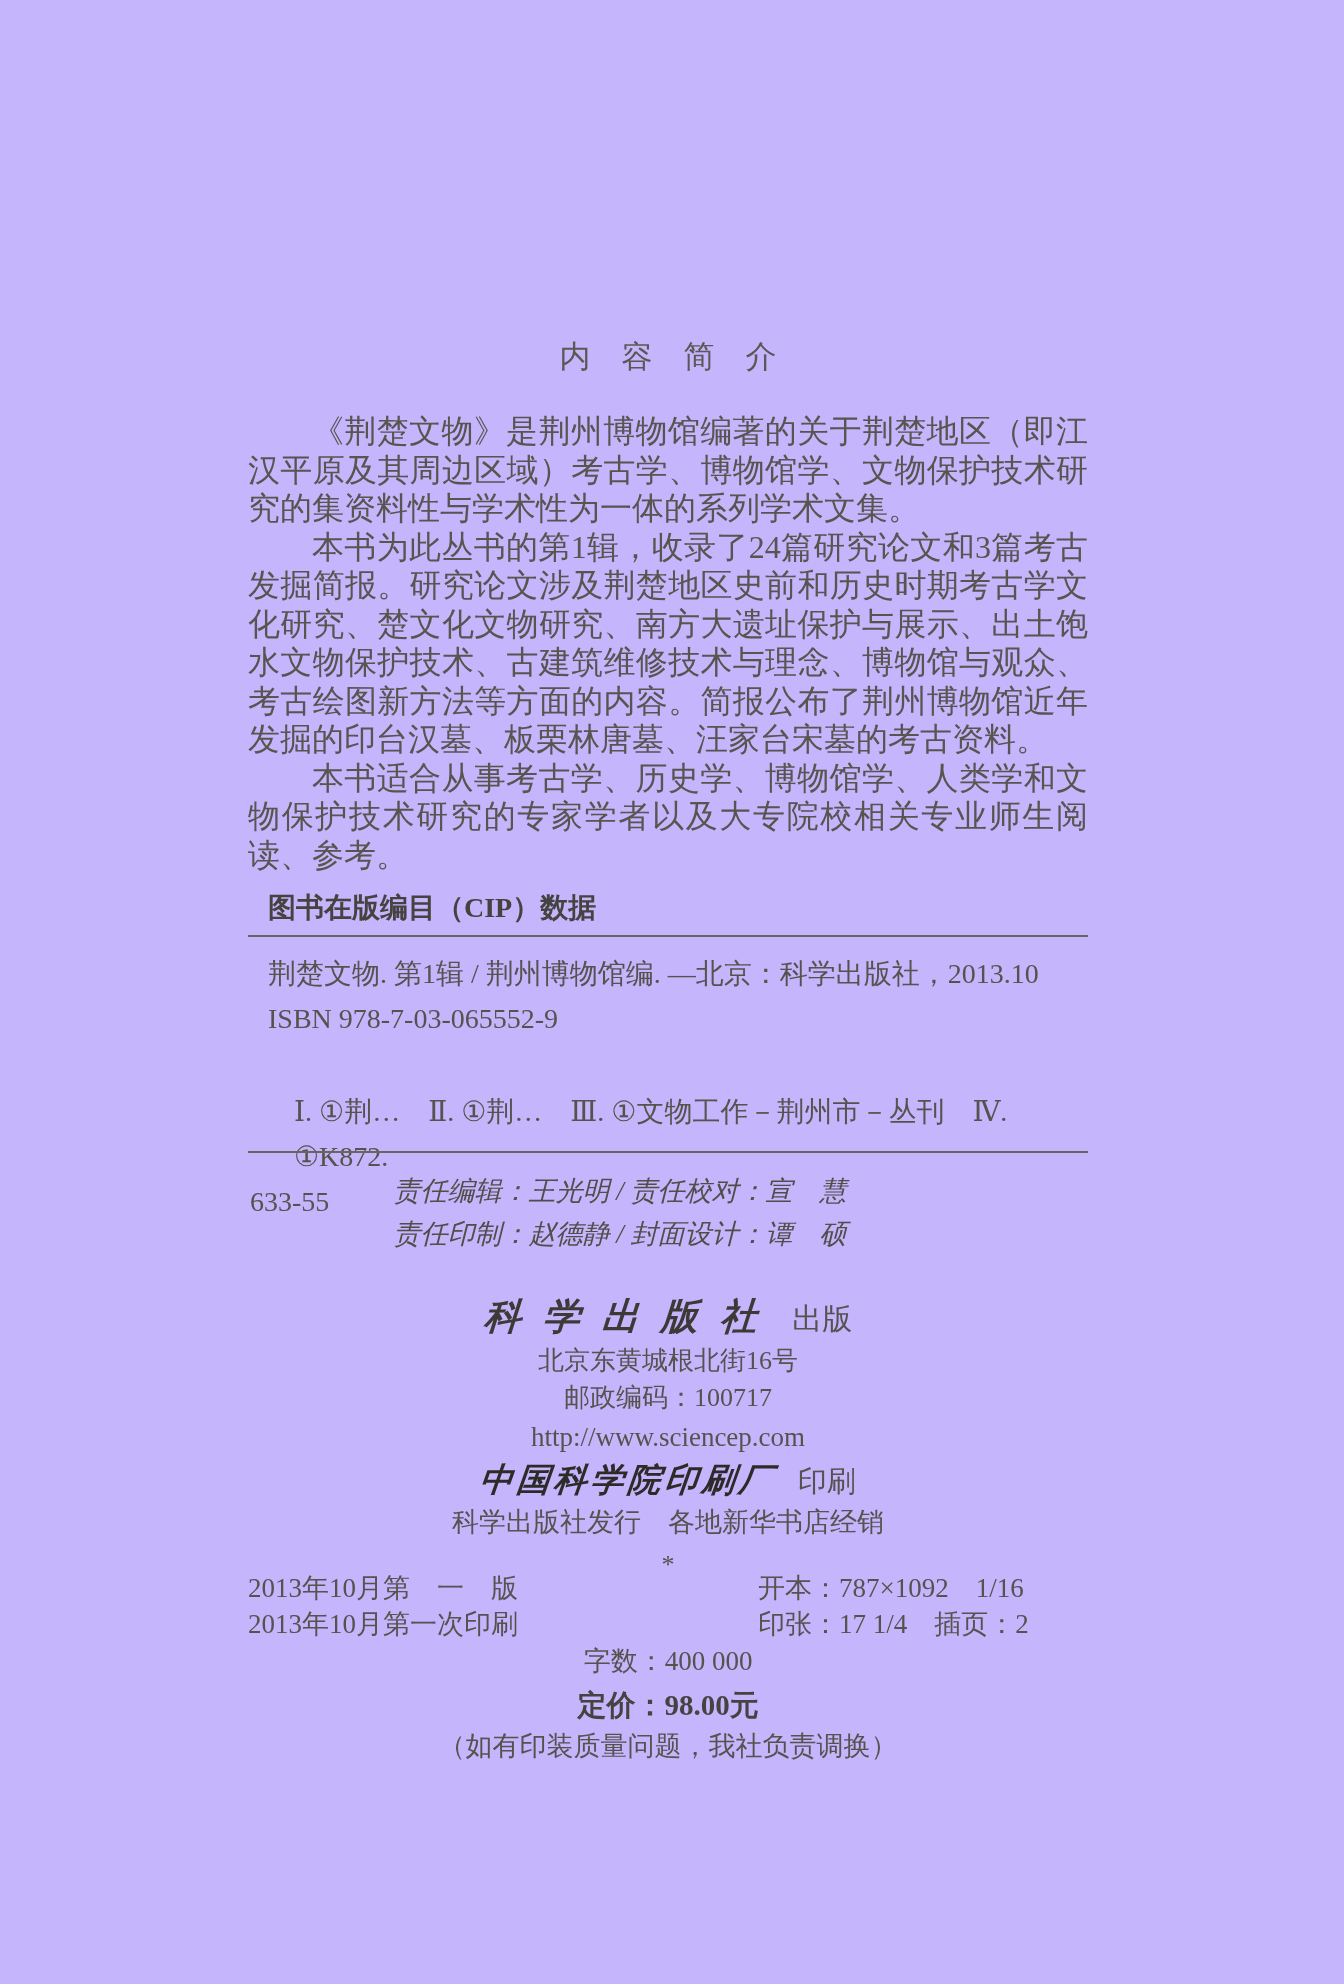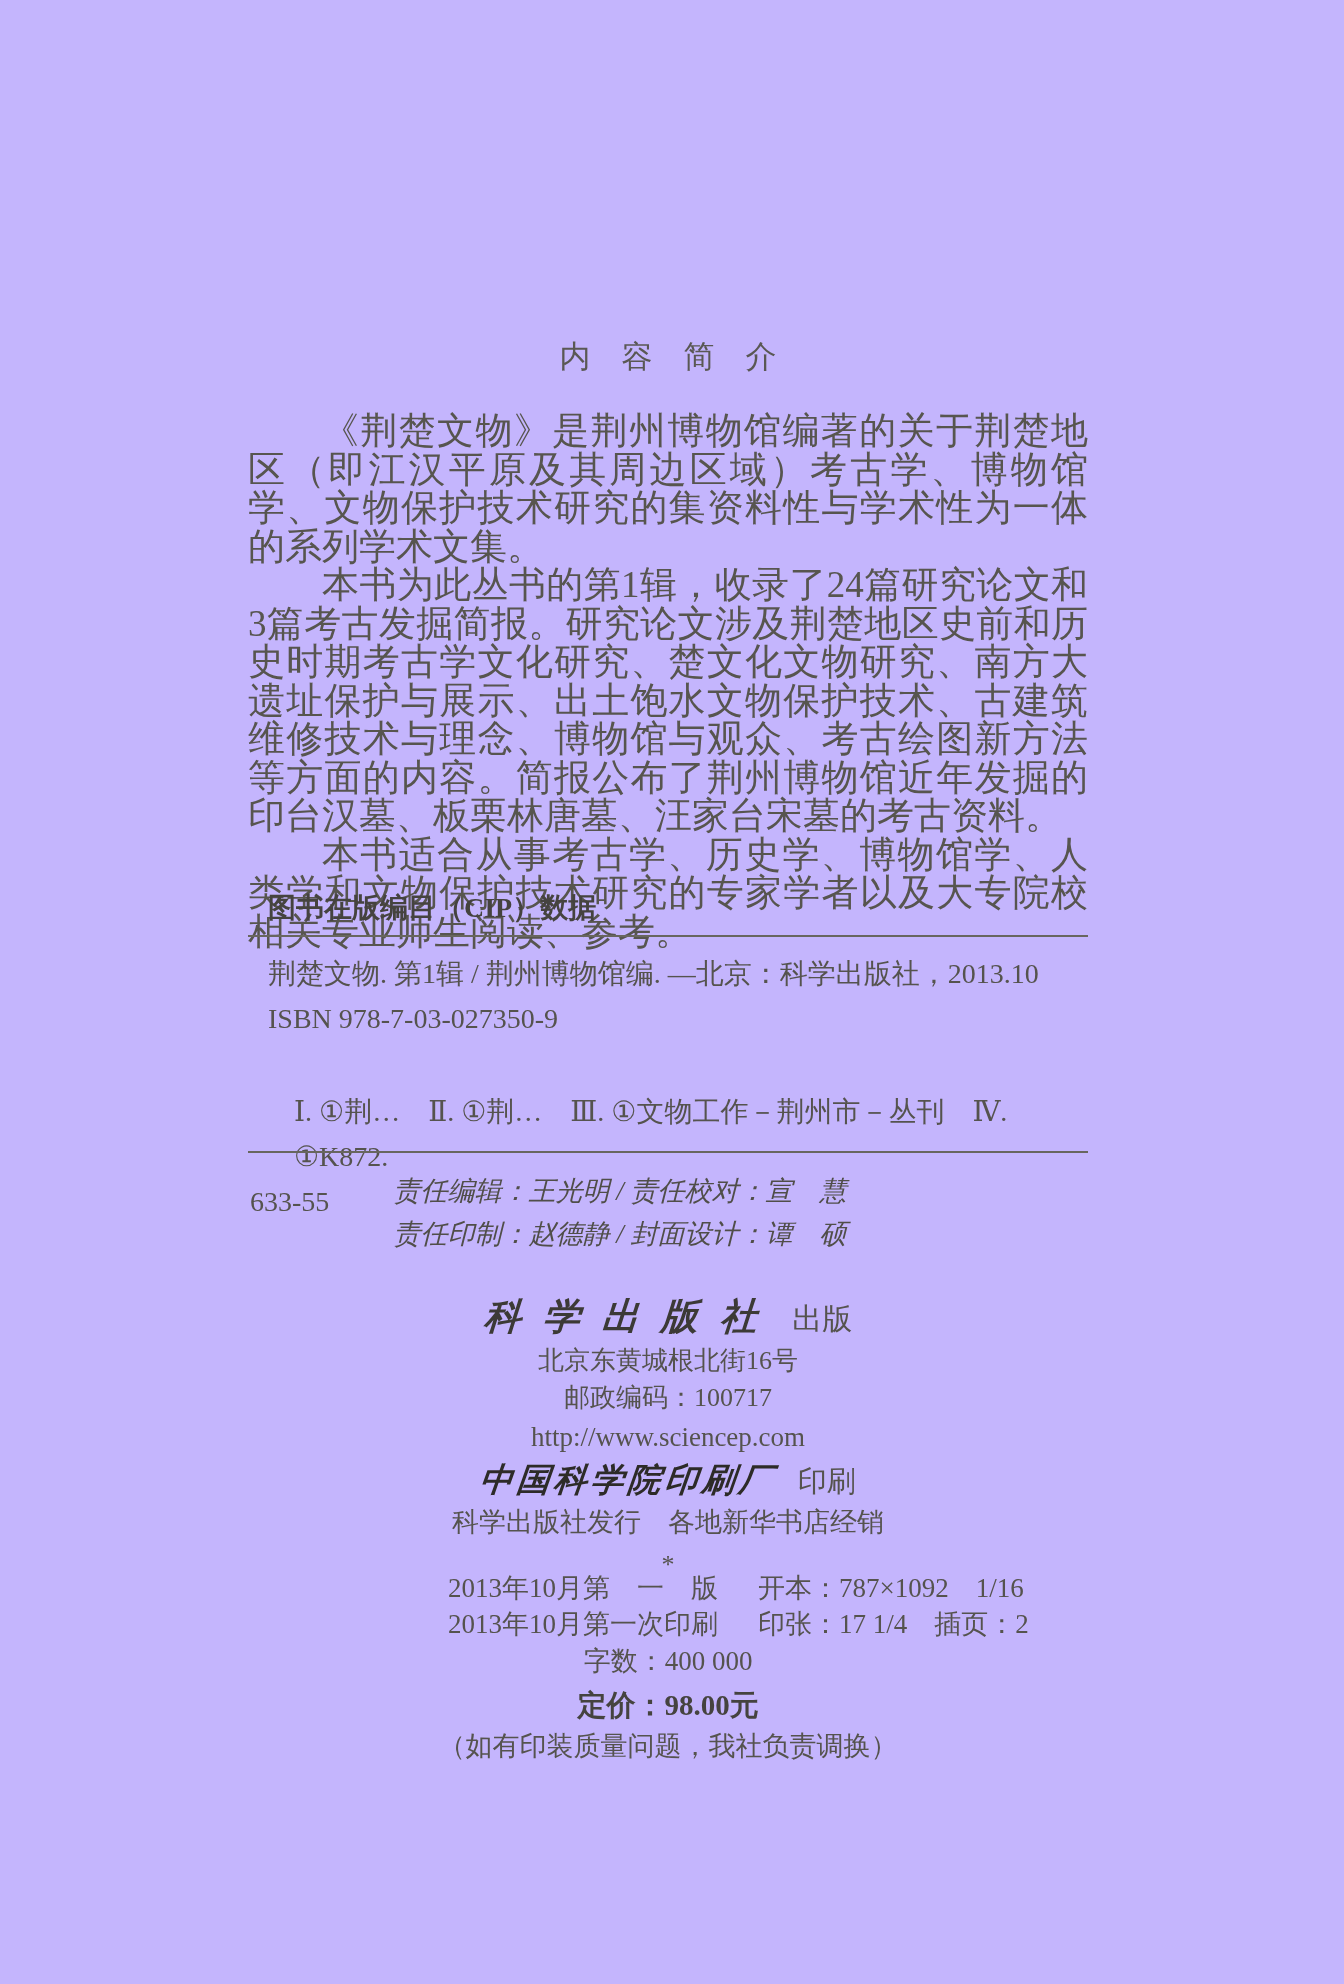--- a/index.html
+++ b/index.html
@@ -13,21 +13,21 @@
     overflow:hidden;
     margin:0 auto;
   }
   
   .intro{position:absolute;left:248px;top:336px;width:840px;}
   .intro-title{
     text-align:center;font-size:31px;font-weight:400;color:#5a5854;
     margin:0 0 34px 0;
   }
   .intro p{
-    margin:0;font-size:37px;line-height:38.5px;
+    margin:0;font-size:32px;line-height:38.5px;
     text-align:justify;text-indent:2em;color:#57554f;
   }
   
   .cip{position:absolute;left:248px;top:876px;width:840px;font-size:28px;}
   .cip-heading{font-weight:700;color:#45433f;padding-left:20px;line-height:34px;margin-top:15px;}
   .cip-rule{border:none;border-top:2px solid #68665f;margin:10px 0 14px 0;}
   .cip-line{line-height:45px;color:#55534e;}
   .ind-1{padding-left:20px;}
   .ind-2{padding-left:46px;margin-top:48px;}
   .ind-0{padding-left:2px;}
@@ -50,21 +50,21 @@
   .pub-printer{font-size:29px;line-height:44px;margin-top:2px;}
   .printer-logotype{
     font-size:33px;font-weight:900;font-style:italic;color:#2d2b28;
     letter-spacing:4px;display:inline-block;transform:skewX(-6deg);
     margin-right:14px;
   }
   .pub-distribution{font-size:27px;line-height:39px;}
   .pub-star{font-size:26px;line-height:34px;margin-top:6px;}
   
   .edition{position:absolute;left:248px;top:1570px;width:840px;text-align:center;color:#55534e;}
-  .ed-row{display:flex;justify-content:flex-end;font-size:27px;line-height:36px;}
+  .ed-row{display:flex;justify-content:space-between;font-size:27px;line-height:36px;}
   .ed-left{width:310px;text-align:left;}
   .ed-right{width:330px;text-align:left;}
   .ed-words{font-size:27px;line-height:38px;}
   .ed-price{font-size:29px;font-weight:700;color:#45433f;line-height:42px;margin-top:4px;}
   .ed-note{font-size:27px;line-height:40px;}
 </style>
 </head>
 <body>
 
 <div class="page">
@@ -73,21 +73,21 @@
     <div class="intro-title">内　容　简　介</div>
     <p>《荆楚文物》是荆州博物馆编著的关于荆楚地区（即江汉平原及其周边区域）考古学、博物馆学、文物保护技术研究的集资料性与学术性为一体的系列学术文集。</p>
     <p>本书为此丛书的第1辑，收录了24篇研究论文和3篇考古发掘简报。研究论文涉及荆楚地区史前和历史时期考古学文化研究、楚文化文物研究、南方大遗址保护与展示、出土饱水文物保护技术、古建筑维修技术与理念、博物馆与观众、考古绘图新方法等方面的内容。简报公布了荆州博物馆近年发掘的印台汉墓、板栗林唐墓、汪家台宋墓的考古资料。</p>
     <p>本书适合从事考古学、历史学、博物馆学、人类学和文物保护技术研究的专家学者以及大专院校相关专业师生阅读、参考。</p>
   </div>
 
   <div class="cip">
     <div class="cip-heading">图书在版编目（CIP）数据</div>
     <hr class="cip-rule">
     <div class="cip-line ind-1">荆楚文物. 第1辑 / 荆州博物馆编. —北京：科学出版社，2013.10</div>
-    <div class="cip-line ind-1">ISBN 978-7-03-027350-9</div>
+    <div class="cip-line ind-1">ISBN 978-7-03-065552-9</div>
     <div class="cip-line ind-2">Ⅰ. ①荆…　Ⅱ. ①荆…　Ⅲ. ①文物工作－荆州市－丛刊　Ⅳ. ①K872.</div>
     <div class="cip-line ind-0">633-55</div>
   </div>
 
   <hr class="rule2">
 
   <div class="credits">
     <div>责任编辑：王光明 / 责任校对：宣　慧</div>
     <div>责任印制：赵德静 / 封面设计：谭　硕</div>
   </div>

